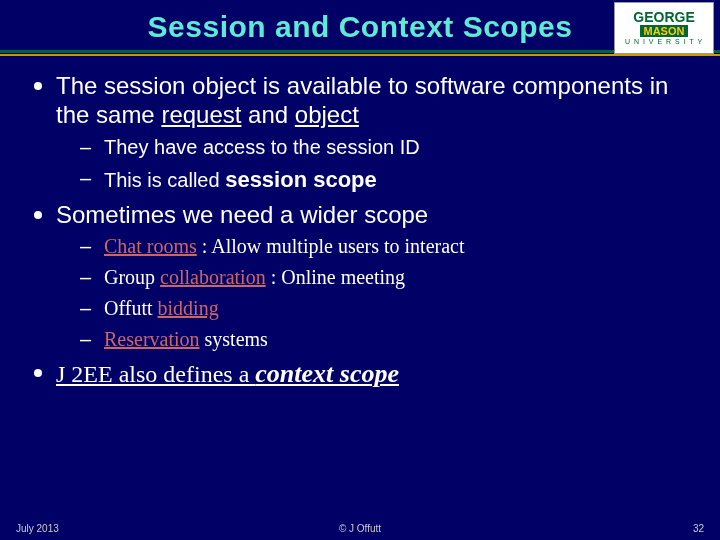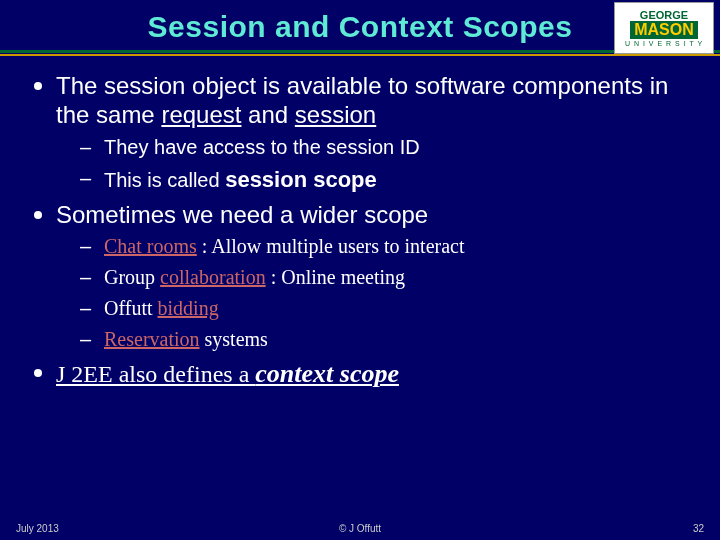--- a/index.html
+++ b/index.html
@@ -35,22 +35,22 @@
     border: 1px solid #999;
     font-size: 7px;
     color: #003300;
     display: flex;
     flex-direction: column;
     align-items: center;
     justify-content: center;
     line-height: 1.1;
     text-align: center;
   }
-  .logo .lg1 { color: #006633; font-weight: bold; font-size: 11px; }
-  .logo .lg2 { color: #ffcc00; background:#006633; padding:0 4px; font-weight: bold; font-size: 16px; }
+  .logo .lg1 { color: #006633; font-weight: bold; font-size: 14px; }
+  .logo .lg2 { color: #ffcc00; background:#006633; padding:0 4px; font-weight: bold; font-size: 11px; }
   .logo .lg3 { color: #006633; font-size: 7px; letter-spacing: 1px; margin-top:1px;}
   .content {
     padding: 10px 20px 0 20px;
     color: #fff;
   }
   ul.l1 { list-style: none; }
   ul.l1 > li { margin-bottom: 6px; }
   .b1row { display: flex; align-items: flex-start; }
   .bullet {
     width: 8px; height: 8px; background: #fff; border-radius: 50%;
@@ -104,21 +104,21 @@
   <div class="hr1"></div>
   <div class="hr2"></div>
 </div>
 
 <div class="content">
   <ul class="l1">
     <li>
       <div class="b1row">
         <div class="bullet"></div>
         <div class="l1text">
-          <span>The session object is available to software components in the same </span><span class="under">request</span><span> and </span><span class="under">session</span>
+          <span>The session object is available to software components in the same </span><span class="under">request</span><span> and </span><span class="under">object</span>
         </div>
       </div>
       <ul class="l2">
         <li>
           <div class="b2row">
             <div class="dash">–</div>
             <div class="l2text">They have access to the session ID</div>
           </div>
         </li>
         <li>

